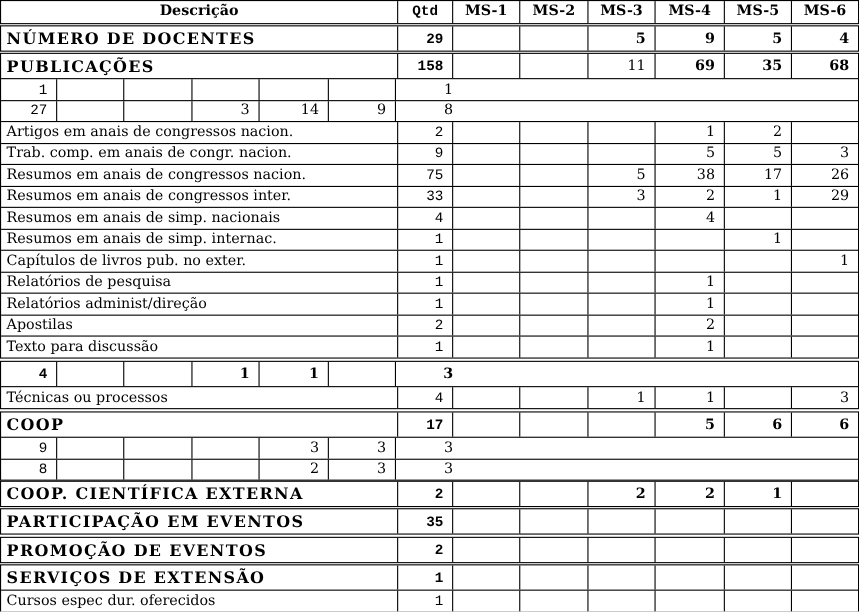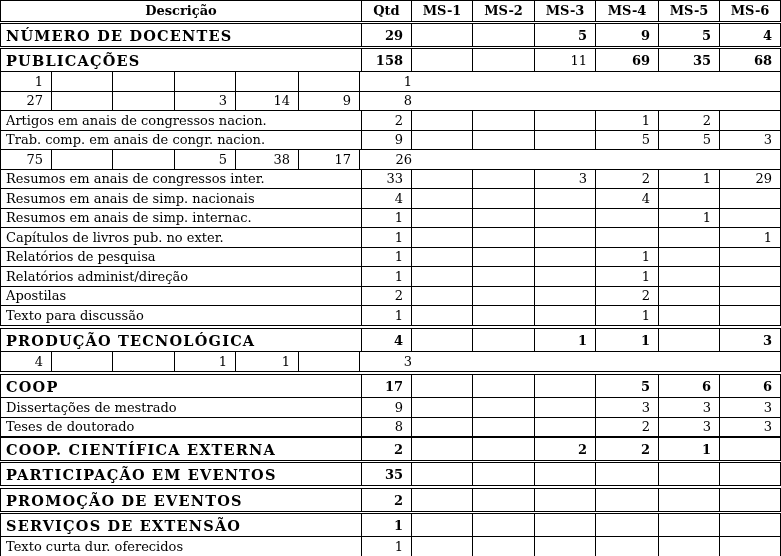--- a/index.html
+++ b/index.html
@@ -8,21 +8,21 @@
   .tbl { position:absolute; left:0; top:0; width:781px; }
   .group { position:absolute; left:0; width:779px; border:1px solid #000; box-sizing:content-box; }
   .row { position:relative; height:19.5px; display:flex; border-top:1px solid #000; box-sizing:border-box; }
   .group .row:first-child { border-top:none; }
   .row.big { height:22px; }
   .cell { box-sizing:border-box; border-left:1px solid #000; height:100%;
           display:flex; align-items:center; justify-content:flex-end; padding:0 8px;
           font-size:13px; white-space:nowrap; overflow:hidden; }
   .cell:first-child { border-left:none; }
   .c0 { width:360px; justify-content:flex-start; padding-left:5px; }
-  .c1 { width:50px; }
+  .c1 { width:50px;font-family:Liberation Mono, monospace; }
   .c2 { width:61px; } .c3 { width:62px; } .c4 { width:61px; }
   .c5 { width:63px; } .c6 { width:61px; } .c7 { width:61px; }
   .hdr .cell { justify-content:center; font-weight:bold; font-size:13px; padding:0; }
   .big .cell { font-weight:bold; }
   .big .c0 { font-size:14.5px; letter-spacing:1.2px; }
   .sub .c0 { font-size:13px; }
 </style>
 </head>
 <body>
 
@@ -97,20 +97,21 @@
           <div class="cell c0">Trab. comp. em anais de congr. nacion.</div>
           <div class="cell c1" style="font-weight: normal;">9</div>
           <div class="cell c2" style="font-weight: normal;"></div>
           <div class="cell c3" style="font-weight: normal;"></div>
           <div class="cell c4" style="font-weight: normal;"></div>
           <div class="cell c5" style="font-weight: normal;">5</div>
           <div class="cell c6" style="font-weight: normal;">5</div>
           <div class="cell c7" style="font-weight: normal;">3</div>
         </div>
         <div class="row sub">
+          <div class="cell c0">Resumos em anais de congressos nacion.</div>
           <div class="cell c1" style="font-weight: normal;">75</div>
           <div class="cell c2" style="font-weight: normal;"></div>
           <div class="cell c3" style="font-weight: normal;"></div>
           <div class="cell c4" style="font-weight: normal;">5</div>
           <div class="cell c5" style="font-weight: normal;">38</div>
           <div class="cell c6" style="font-weight: normal;">17</div>
           <div class="cell c7" style="font-weight: normal;">26</div>
         </div>
         <div class="row sub">
           <div class="cell c0">Resumos em anais de congressos inter.</div>
@@ -188,30 +189,30 @@
           <div class="cell c2" style="font-weight: normal;"></div>
           <div class="cell c3" style="font-weight: normal;"></div>
           <div class="cell c4" style="font-weight: normal;"></div>
           <div class="cell c5" style="font-weight: normal;">1</div>
           <div class="cell c6" style="font-weight: normal;"></div>
           <div class="cell c7" style="font-weight: normal;"></div>
         </div>
       </div>
       <div class="group" style="top: 328px;">
         <div class="row big">
-          <div class="cell c0">PRODUÇÃO TECNOLÓGICA</div>
           <div class="cell c1" style="font-weight: bold;">4</div>
           <div class="cell c2" style="font-weight: bold;"></div>
           <div class="cell c3" style="font-weight: bold;"></div>
           <div class="cell c4" style="font-weight: bold;">1</div>
           <div class="cell c5" style="font-weight: bold;">1</div>
           <div class="cell c6" style="font-weight: bold;"></div>
           <div class="cell c7" style="font-weight: bold;">3</div>
         </div>
         <div class="row sub">
+          <div class="cell c0">Técnicas ou processos</div>
           <div class="cell c1" style="font-weight: normal;">4</div>
           <div class="cell c2" style="font-weight: normal;"></div>
           <div class="cell c3" style="font-weight: normal;"></div>
           <div class="cell c4" style="font-weight: normal;">1</div>
           <div class="cell c5" style="font-weight: normal;">1</div>
           <div class="cell c6" style="font-weight: normal;"></div>
           <div class="cell c7" style="font-weight: normal;">3</div>
         </div>
       </div>
       <div class="group" style="top: 374px;">
@@ -219,31 +220,29 @@
           <div class="cell c0">COOP</div>
           <div class="cell c1" style="font-weight: bold;">17</div>
           <div class="cell c2" style="font-weight: bold;"></div>
           <div class="cell c3" style="font-weight: bold;"></div>
           <div class="cell c4" style="font-weight: bold;"></div>
           <div class="cell c5" style="font-weight: bold;">5</div>
           <div class="cell c6" style="font-weight: bold;">6</div>
           <div class="cell c7" style="font-weight: bold;">6</div>
         </div>
         <div class="row sub">
-          <div class="cell c0">Dissertações de mestrado</div>
           <div class="cell c1" style="font-weight: normal;">9</div>
           <div class="cell c2" style="font-weight: normal;"></div>
           <div class="cell c3" style="font-weight: normal;"></div>
           <div class="cell c4" style="font-weight: normal;"></div>
           <div class="cell c5" style="font-weight: normal;">3</div>
           <div class="cell c6" style="font-weight: normal;">3</div>
           <div class="cell c7" style="font-weight: normal;">3</div>
         </div>
         <div class="row sub">
-          <div class="cell c0">Teses de doutorado</div>
           <div class="cell c1" style="font-weight: normal;">8</div>
           <div class="cell c2" style="font-weight: normal;"></div>
           <div class="cell c3" style="font-weight: normal;"></div>
           <div class="cell c4" style="font-weight: normal;"></div>
           <div class="cell c5" style="font-weight: normal;">2</div>
           <div class="cell c6" style="font-weight: normal;">3</div>
           <div class="cell c7" style="font-weight: normal;">3</div>
         </div>
       </div>
       <div class="group" style="top: 437px;">
@@ -287,21 +286,21 @@
           <div class="cell c0">SERVIÇOS DE EXTENSÃO</div>
           <div class="cell c1" style="font-weight: bold;">1</div>
           <div class="cell c2" style="font-weight: bold;"></div>
           <div class="cell c3" style="font-weight: bold;"></div>
           <div class="cell c4" style="font-weight: bold;"></div>
           <div class="cell c5" style="font-weight: bold;"></div>
           <div class="cell c6" style="font-weight: bold;"></div>
           <div class="cell c7" style="font-weight: bold;"></div>
         </div>
         <div class="row sub">
-          <div class="cell c0">Texto curta dur. oferecidos</div>
+          <div class="cell c0">Cursos espec dur. oferecidos</div>
           <div class="cell c1" style="font-weight: normal;">1</div>
           <div class="cell c2" style="font-weight: normal;"></div>
           <div class="cell c3" style="font-weight: normal;"></div>
           <div class="cell c4" style="font-weight: normal;"></div>
           <div class="cell c5" style="font-weight: normal;"></div>
           <div class="cell c6" style="font-weight: normal;"></div>
           <div class="cell c7" style="font-weight: normal;"></div>
         </div>
       </div>
     </div>

